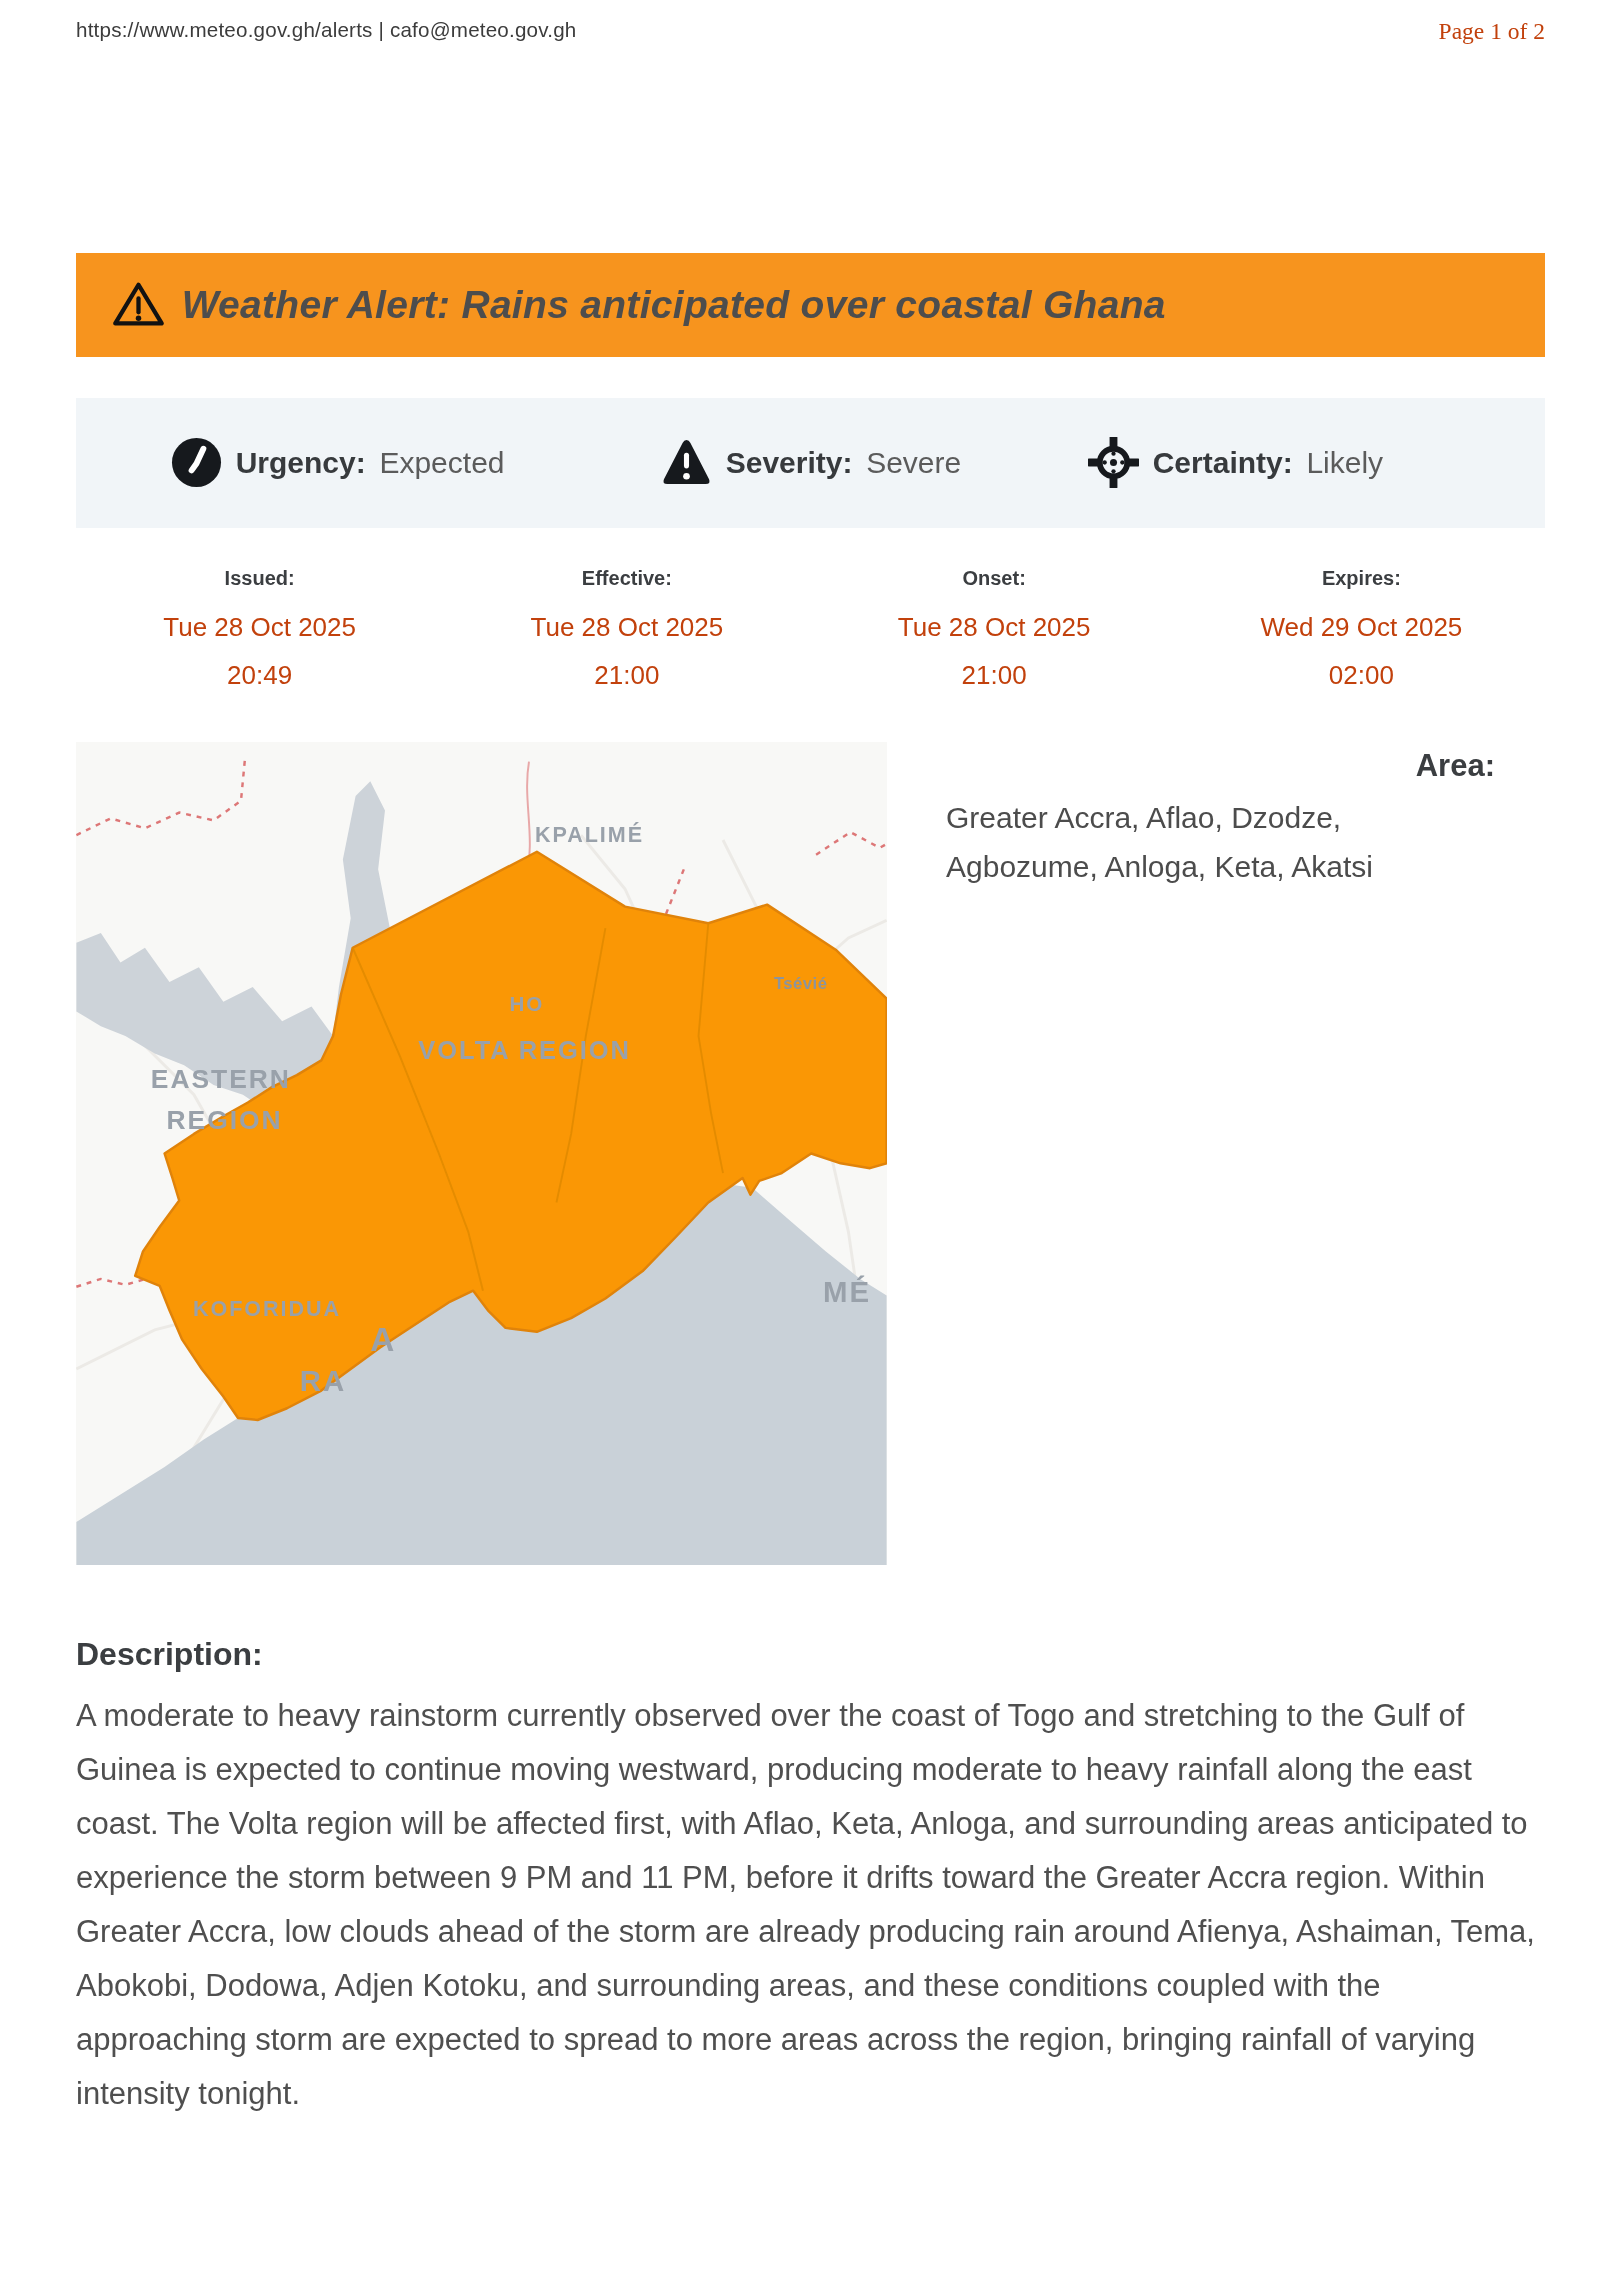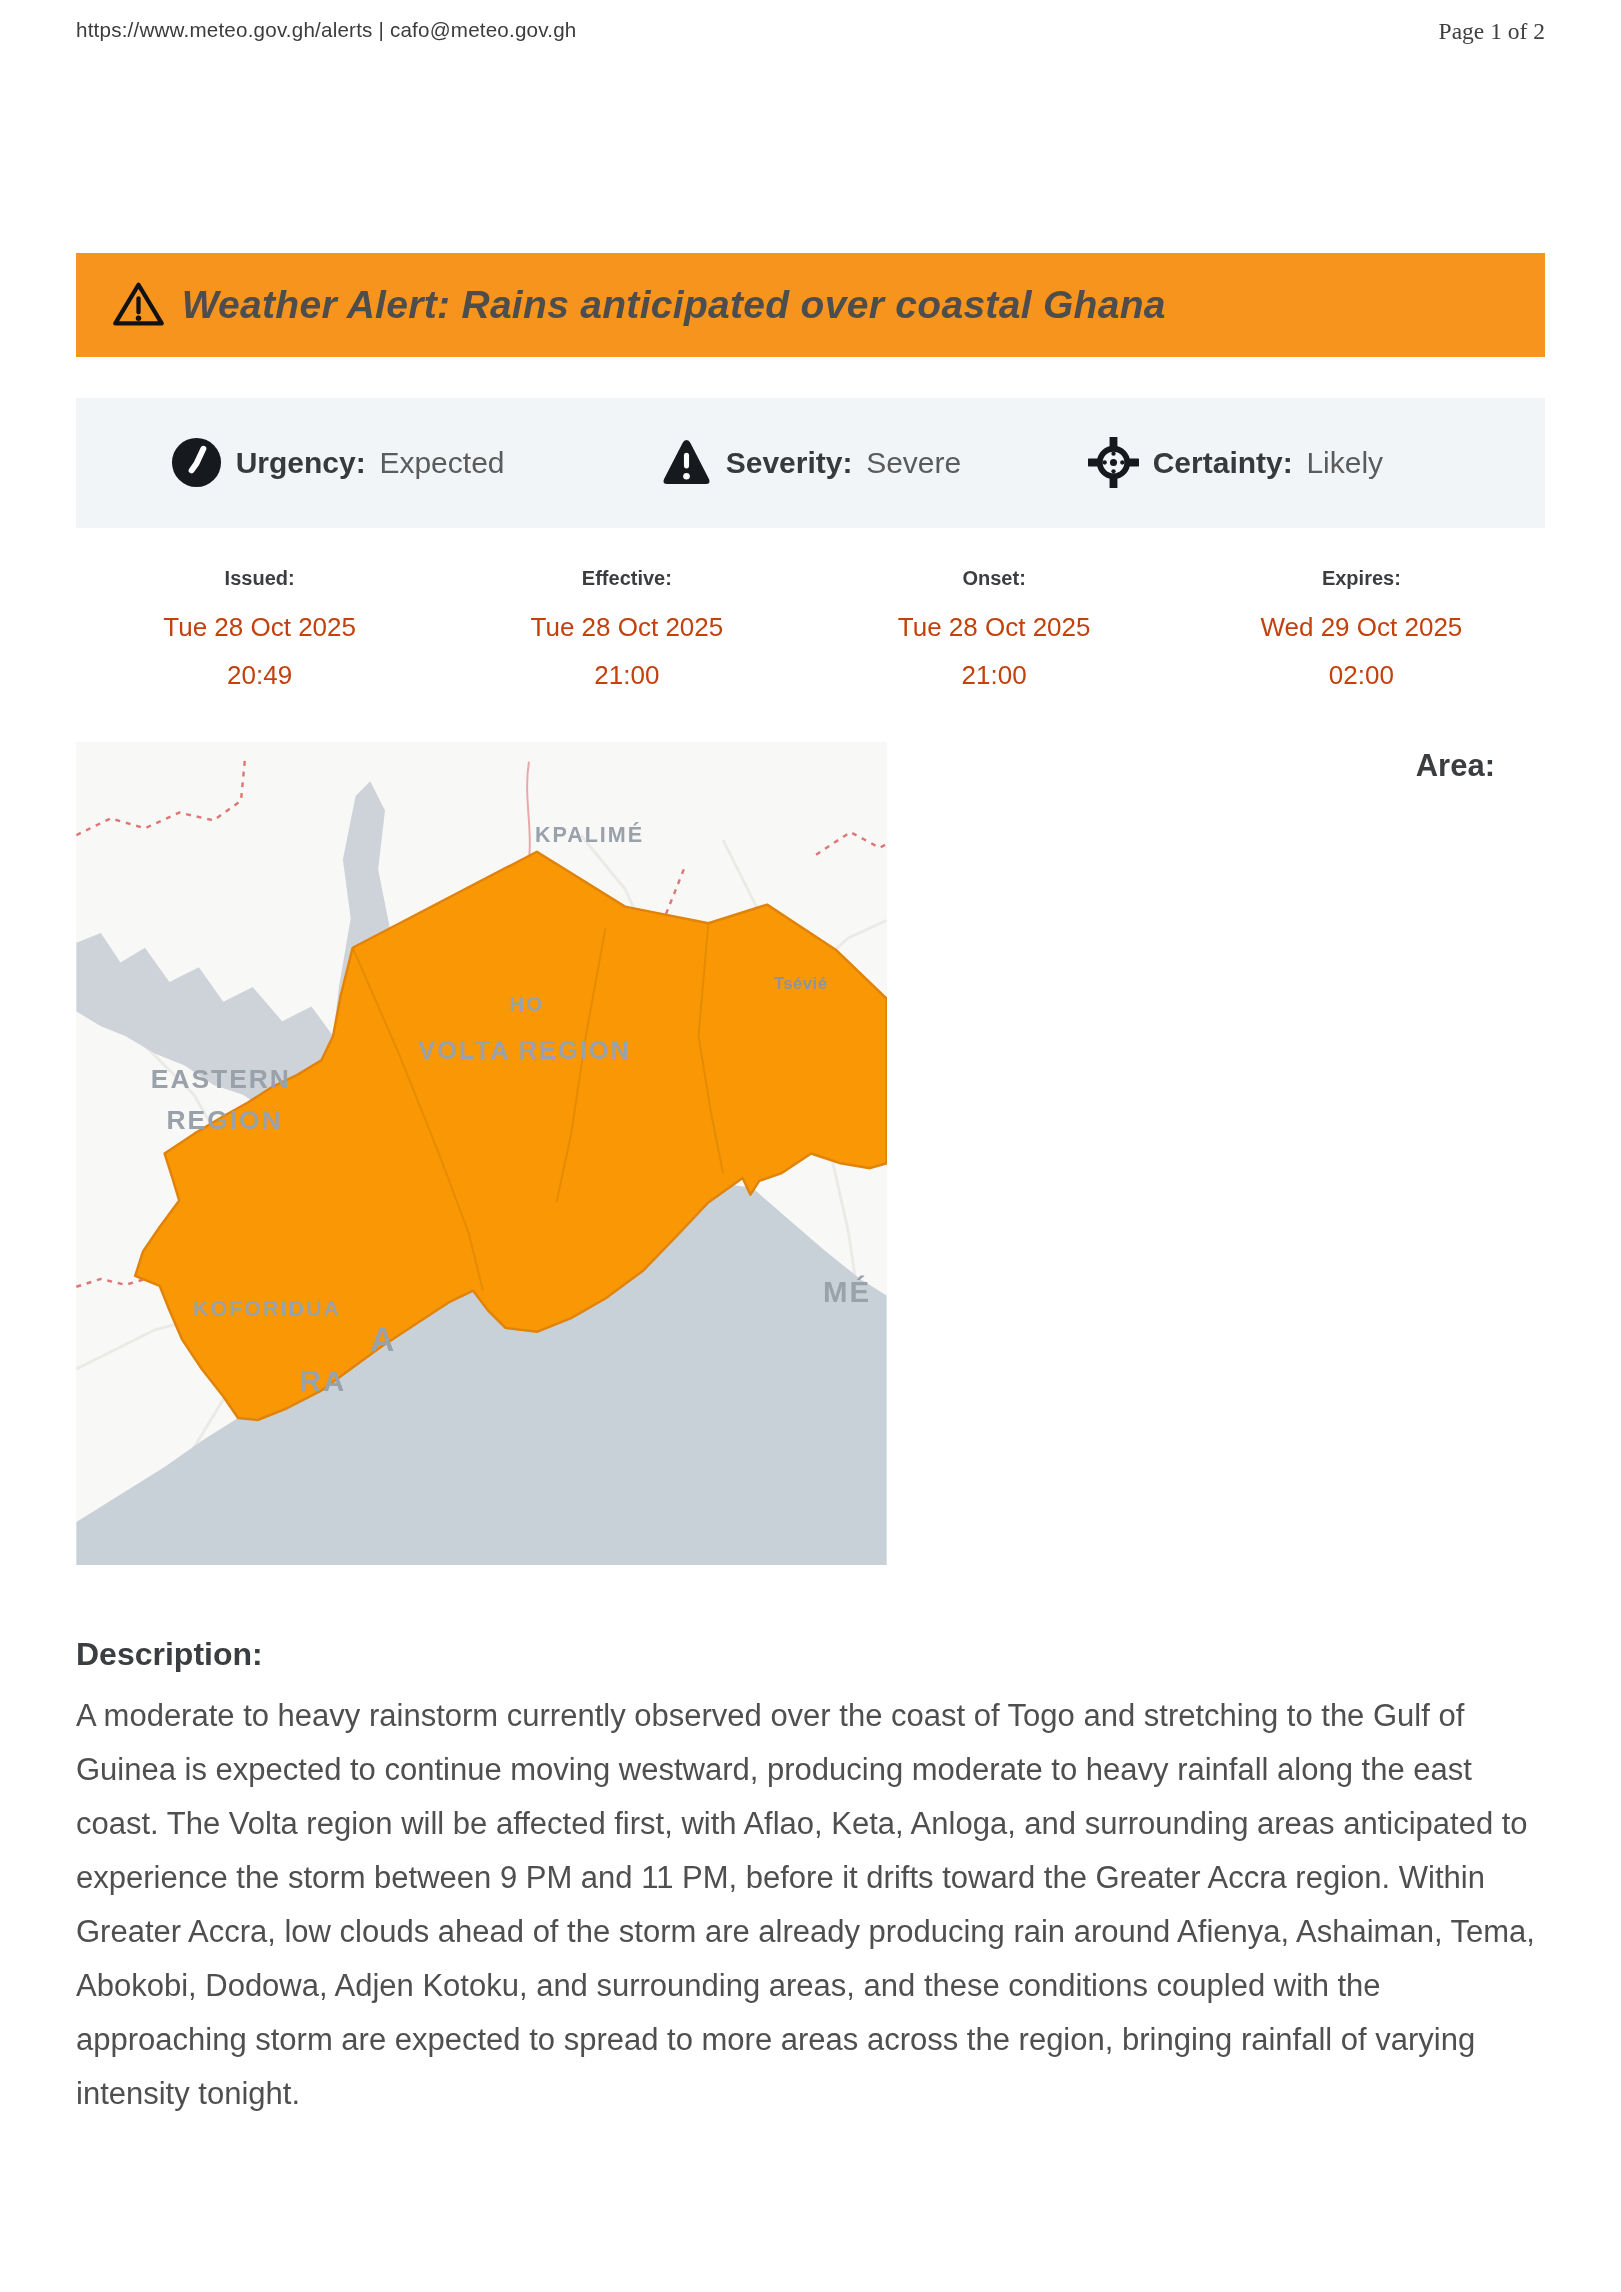--- a/index.html
+++ b/index.html
@@ -7,21 +7,21 @@
   body {
     width:1621px; height:2293px; position:relative;
     font-family:"Liberation Sans", sans-serif;
     color:#4a4a4a; overflow:hidden;
   }
   .page { width:1621px; padding:0 76px; }
 
   
   .doc-header { display:flex; justify-content:space-between; align-items:flex-start; padding-top:17.6px; }
   .doc-header .url { font-size:20.6px; color:#3c3c3c; letter-spacing:0.2px; }
-  .doc-header .pageno { font-family:"Liberation Serif", serif; font-size:23.5px; color:#404040; }
+  .doc-header .pageno { font-family:"Liberation Serif", serif; font-size:23.5px; color:#c2410c; }
 
   
   .banner {
     margin-top:208px; height:104px; background:#F7941E;
     display:flex; align-items:center; padding-left:35px;
   }
   .banner .w-icon { width:55px; height:49px; flex:0 0 auto; margin-right:15.7px; }
   .banner .title { font-size:39px; font-weight:bold; color:#4d4d4d; letter-spacing:0.3px;font-style:italic; }
 
   
@@ -202,20 +202,21 @@
         <text x="119" y="586" font-size="22" class="map-label">KOFORIDUA</text>
         <text x="712" y="252" font-size="17" class="map-label-sm">Tsévié</text>
         <text x="762" y="572" font-size="30" class="map-label">MÉ</text>
         <text x="300" y="622" font-size="34" class="map-label" fill="#8E99A8">A</text>
         <text x="228" y="662" font-size="30" class="map-label" fill="#8E99A8">RA</text>
       </svg>
     </div>
 
     <div class="area-col">
       <div class="area-label">Area:</div>
+      <div class="area-value">Greater Accra, Aflao, Dzodze, Agbozume, Anloga, Keta, Akatsi</div>
     </div>
   </div>
 
   <div class="description">
     <div class="desc-label">Description:</div>
     <div class="desc-body">A moderate to heavy rainstorm currently observed over the coast of Togo and stretching to the Gulf of Guinea is expected to continue moving westward, producing moderate to heavy rainfall along the east coast. The Volta region will be affected first, with Aflao, Keta, Anloga, and surrounding areas anticipated to experience the storm between 9 PM and 11 PM, before it drifts toward the Greater Accra region. Within Greater Accra, low clouds ahead of the storm are already producing rain around Afienya, Ashaiman, Tema, Abokobi, Dodowa, Adjen Kotoku, and surrounding areas, and these conditions coupled with the approaching storm are expected to spread to more areas across the region, bringing rainfall of varying intensity tonight.</div>
   </div>
 
 </div>
 

